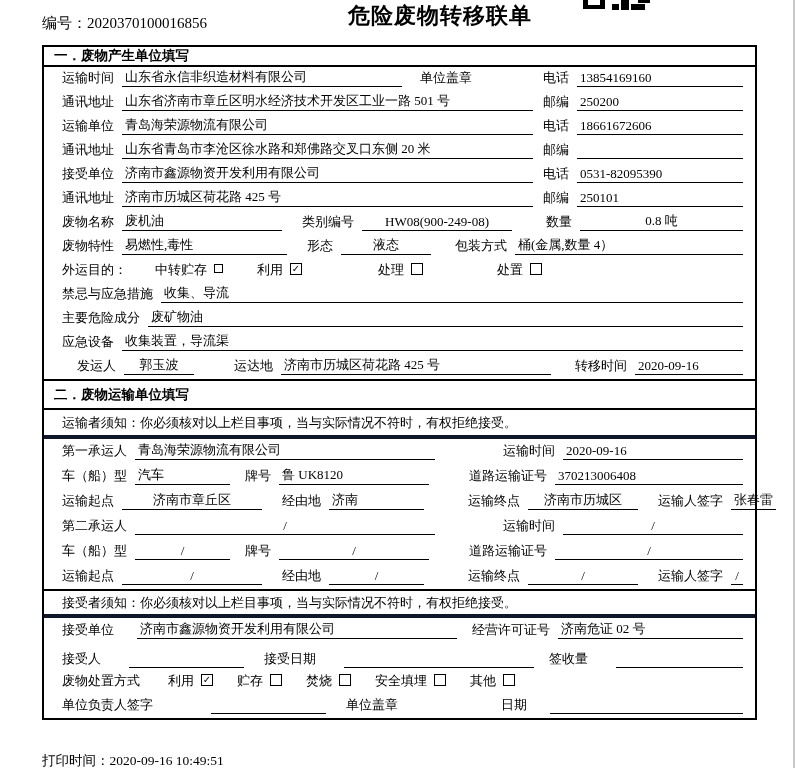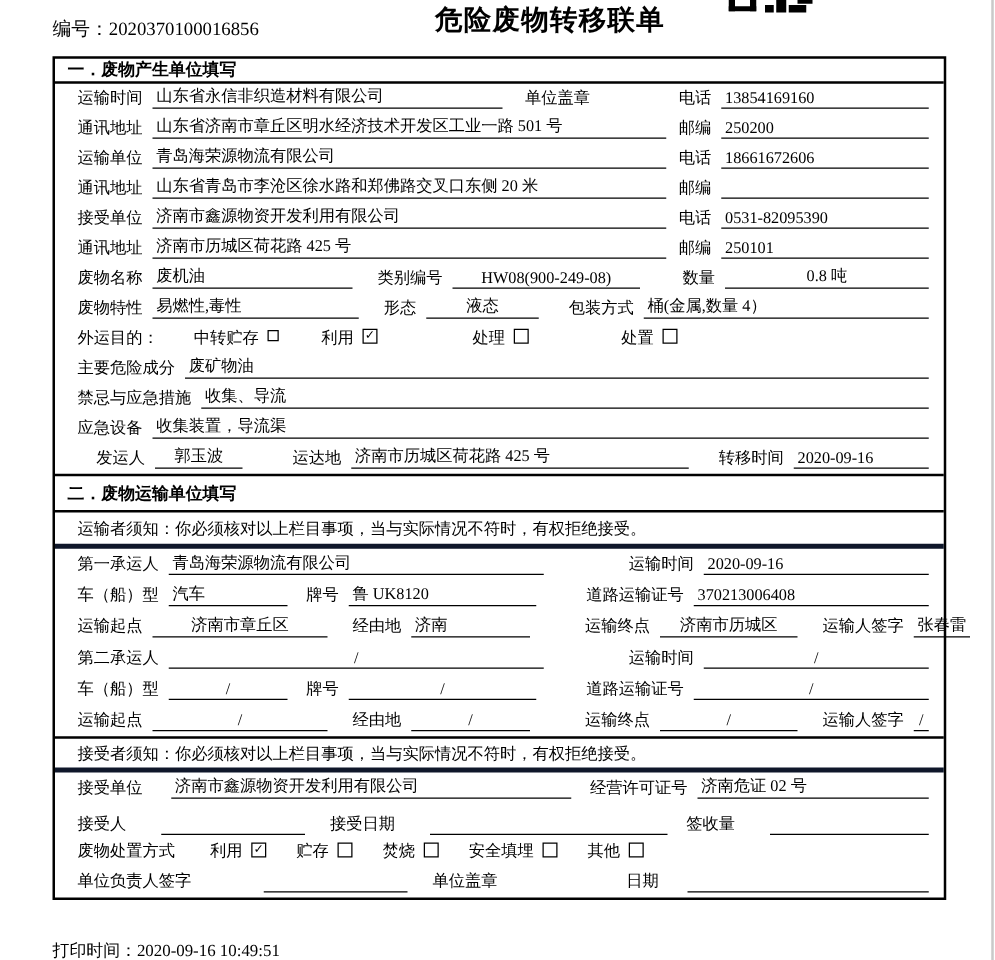--- a/index.html
+++ b/index.html
@@ -162,27 +162,27 @@
         <span>处理</span>
         <span class="cb"></span>
       </span>
       <span class="opt ml74">
         <span>处置</span>
         <span class="cb"></span>
       </span>
     </div>
 
     <div class="row">
+      <span class="lbl">禁忌与应急措施</span>
+      <span class="val grow">收集、导流</span>
+    </div>
+
+    <div class="row">
       <span class="lbl">主要危险成分</span>
       <span class="val grow">废矿物油</span>
-    </div>
-
-    <div class="row">
-      <span class="lbl">禁忌与应急措施</span>
-      <span class="val grow">收集、导流</span>
     </div>
 
     <div class="row">
       <span class="lbl">应急设备</span>
       <span class="val grow">收集装置，导流渠</span>
     </div>
 
     <div class="row">
       <span class="lbl ml15">发运人</span>
       <span class="val w70 c">郭玉波</span>

